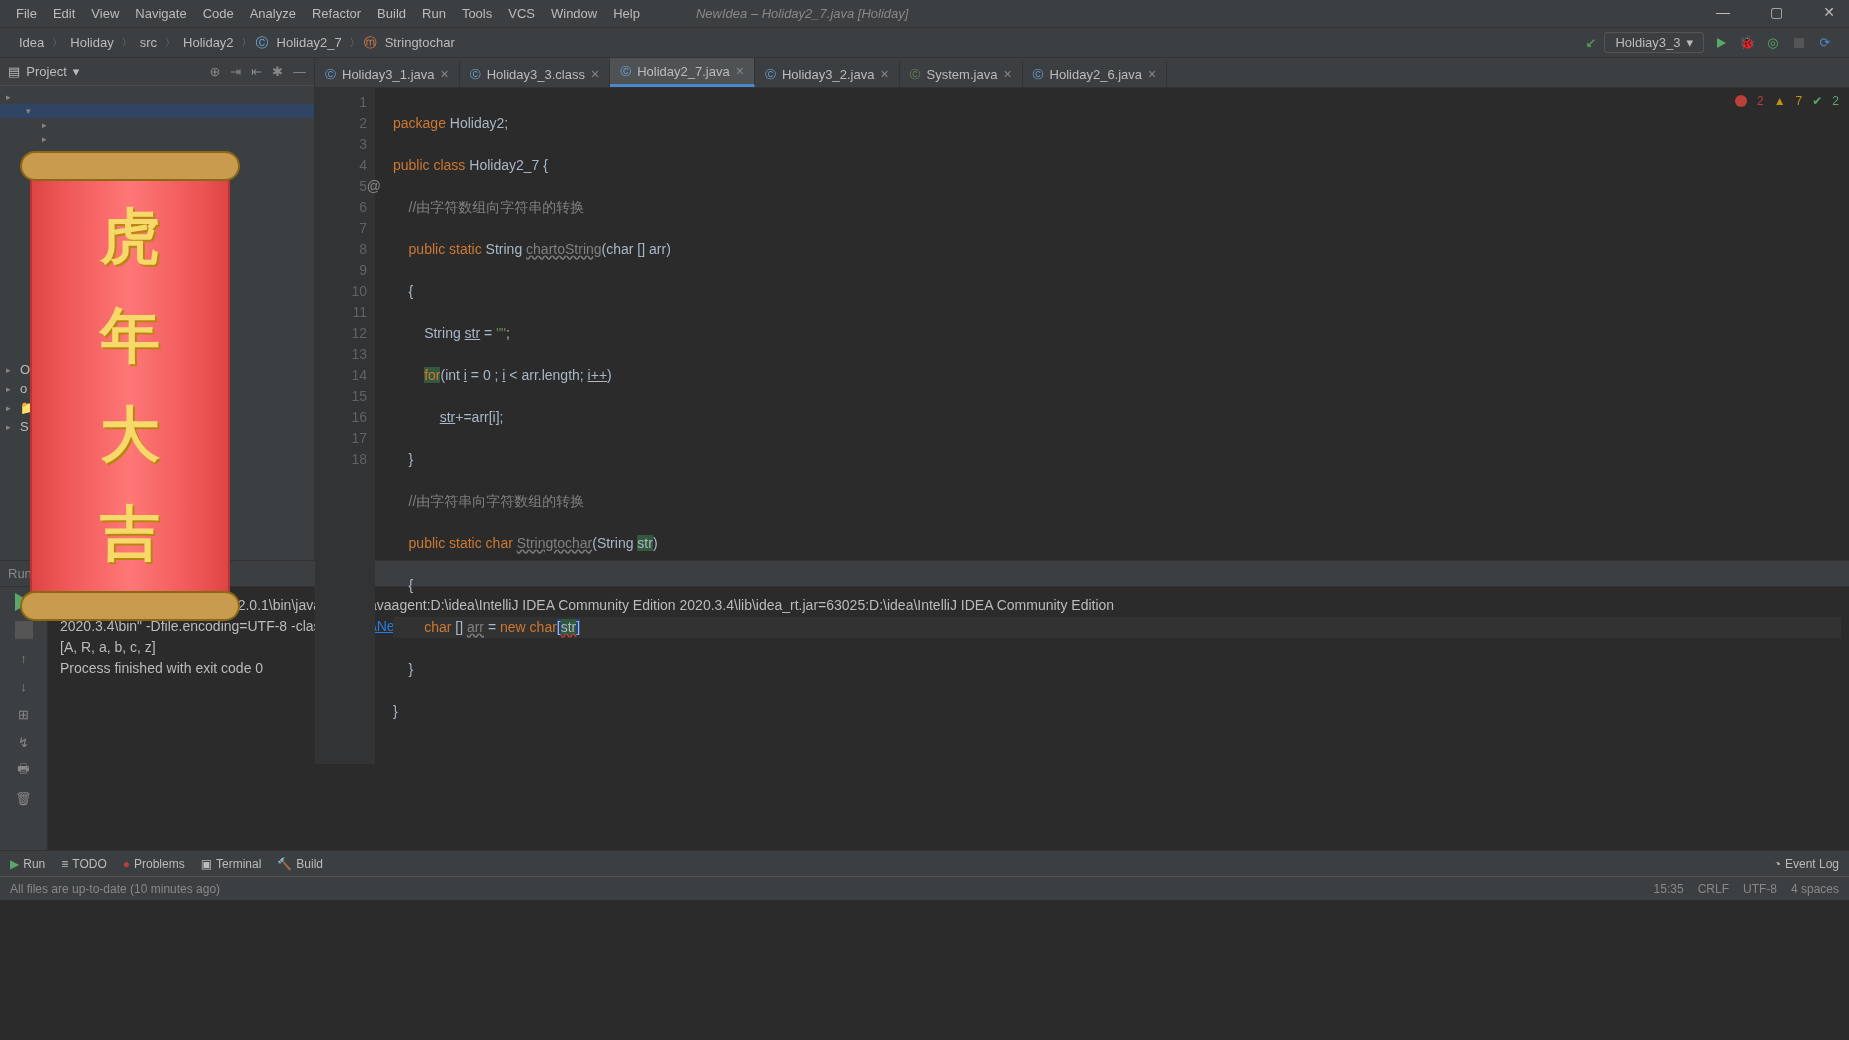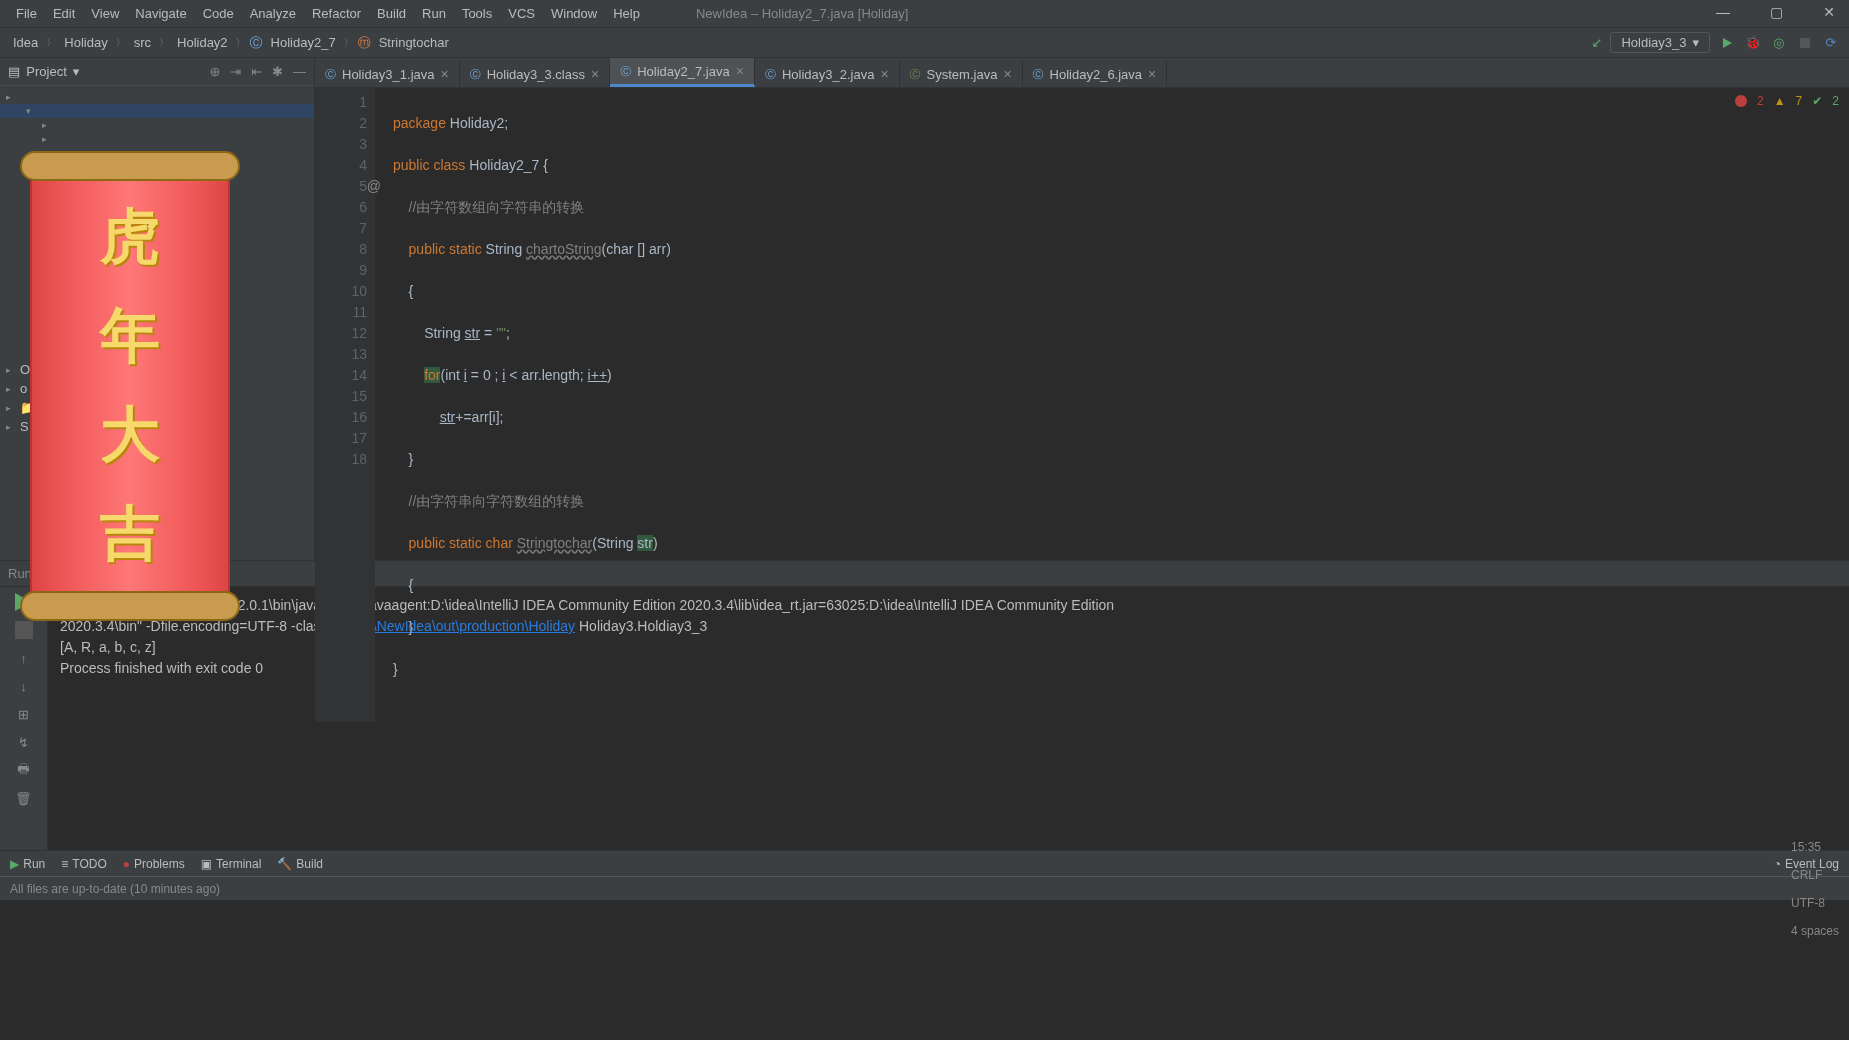--- a/index.html
+++ b/index.html
@@ -1,22 +1,22 @@
 <!DOCTYPE html>
 <html><head>
 <meta charset="utf-8">
 <style>
 * { margin: 0; padding: 0; box-sizing: border-box; font-family: "Segoe UI", Arial, sans-serif; }
 body { background: #2b2b2b; color: #bbb; font-size: 13px; overflow: hidden; width: 1849px; height: 1040px; }
 
 .menubar { background: #3c3f41; height: 28px; display: flex; align-items: center; padding: 0 8px; border-bottom: 1px solid #323232; }
 .menubar span { padding: 0 8px; cursor: pointer; color: #bbb; }
-.menubar .title { margin-left: 40px; color: #888; }
-
-.toolbar-row { background: #3c3f41; height: 30px; display: flex; align-items: center; justify-content: space-between; padding: 0 9px; border-bottom: 1px solid #323232; }
+.menubar .title { margin-left: 40px; color: #888; font-style: italic; }
+
+.toolbar-row { background: #3c3f41; height: 30px; display: flex; align-items: center; justify-content: space-between; padding: 0 15px; border-bottom: 1px solid #323232; }
 .breadcrumb { display: flex; align-items: center; gap: 4px; font-size: 13px; }
 .breadcrumb .chev { color: #888; font-size: 10px; }
 .breadcrumb .item { color: #bbb; padding: 2px 4px; }
 .breadcrumb .icon-c { color: #6fa8dc; }
 .breadcrumb .icon-m { color: #d17b49; }
 
 .run-controls { display: flex; align-items: center; gap: 8px; }
 .run-select { background: #3c3f41; border: 1px solid #555; padding: 2px 10px; border-radius: 3px; color: #bbb; display: flex; align-items: center; gap: 6px; }
 .run-btn { width: 18px; height: 18px; display: flex; align-items: center; justify-content: center; cursor: pointer; }
 .tri-play { width: 0; height: 0; border-left: 9px solid #59a869; border-top: 5px solid transparent; border-bottom: 5px solid transparent; }
@@ -81,21 +81,21 @@
 .run-output { flex: 1; padding: 8px 12px; font-family: "Consolas", monospace; font-size: 14px; line-height: 21px; color: #bbb; }
 .run-output .path { color: #287bde; text-decoration: underline; }
 
 .bottom-bar { height: 26px; background: #3c3f41; display: flex; align-items: center; justify-content: space-between; padding: 0 10px; border-top: 1px solid #323232; font-size: 12px; }
 .bottom-bar .tools { display: flex; gap: 16px; }
 .bottom-bar .tools span { display: flex; align-items: center; gap: 4px; cursor: pointer; }
 .bottom-bar .tools .err { color: #bc3f3c; }
 .bottom-bar .tools .play { color: #59a869; }
 
 .status-bar { height: 24px; background: #3c3f41; display: flex; align-items: center; justify-content: space-between; padding: 4px 10px; border-top: 1px solid #555; font-size: 12px; color: #888; }
-.status-bar .right { display: flex; gap: 14px; flex-direction: column; }
+.status-bar .right { display: flex; gap: 14px; }
 .win-btns { position: absolute; right: 6px; top: 4px; display: flex; gap: 24px; color: #888; font-size: 14px; }
 </style>
 </head>
 <body>
 
 <div class="menubar">
   <span>File</span>
   <span>Edit</span>
   <span>View</span>
   <span>Navigate</span>
@@ -284,20 +284,21 @@
 <div class="code-line">    <span class="cmt">//由字符数组向字符串的转换</span></div>
 <div class="code-line">    <span class="kw">public static</span> <span class="id">String</span> <span class="fn unused">chartoString</span><span class="id">(char [] arr)</span></div>
 <div class="code-line">    <span class="id">{</span></div>
 <div class="code-line">        <span class="id">String</span> <span class="param">str</span><span class="id"> = </span><span class="str">""</span><span class="id">;</span></div>
 <div class="code-line">        <span class="kw hl-y">for</span><span class="id">(int </span><span class="param">i</span><span class="id"> = 0 ; </span><span class="param">i</span><span class="id"> &lt; arr.length; </span><span class="param">i++</span><span class="id">)</span></div>
 <div class="code-line">            <span class="param">str</span><span class="id">+=arr[i];</span></div>
 <div class="code-line">    <span class="id">}</span></div>
 <div class="code-line">    <span class="cmt">//由字符串向字符数组的转换</span></div>
 <div class="code-line">    <span class="kw">public static</span> <span class="kw">char</span> <span class="fn unused">Stringtochar</span><span class="id">(String </span><span class="hl-y id">str</span><span class="id">)</span></div>
 <div class="code-line">    <span class="id">{</span></div>
+<div class="code-line hl">        <span class="kw">char</span><span class="id"> [] </span><span class="unused">arr</span><span class="id"> = </span><span class="kw">new</span> <span class="kw">char</span><span class="hl-g id">[</span><span class="hl-y err-u id">str</span><span class="hl-g id">]</span></div>
 <div class="code-line">    <span class="id">}</span></div>
 <div class="code-line"><span class="id">}</span></div>
       </div>
     </div>
   </div>
 </div>
 
 <div class="run-tool">
   <div class="run-tool-head">
     <span class="lab">Run:</span>

